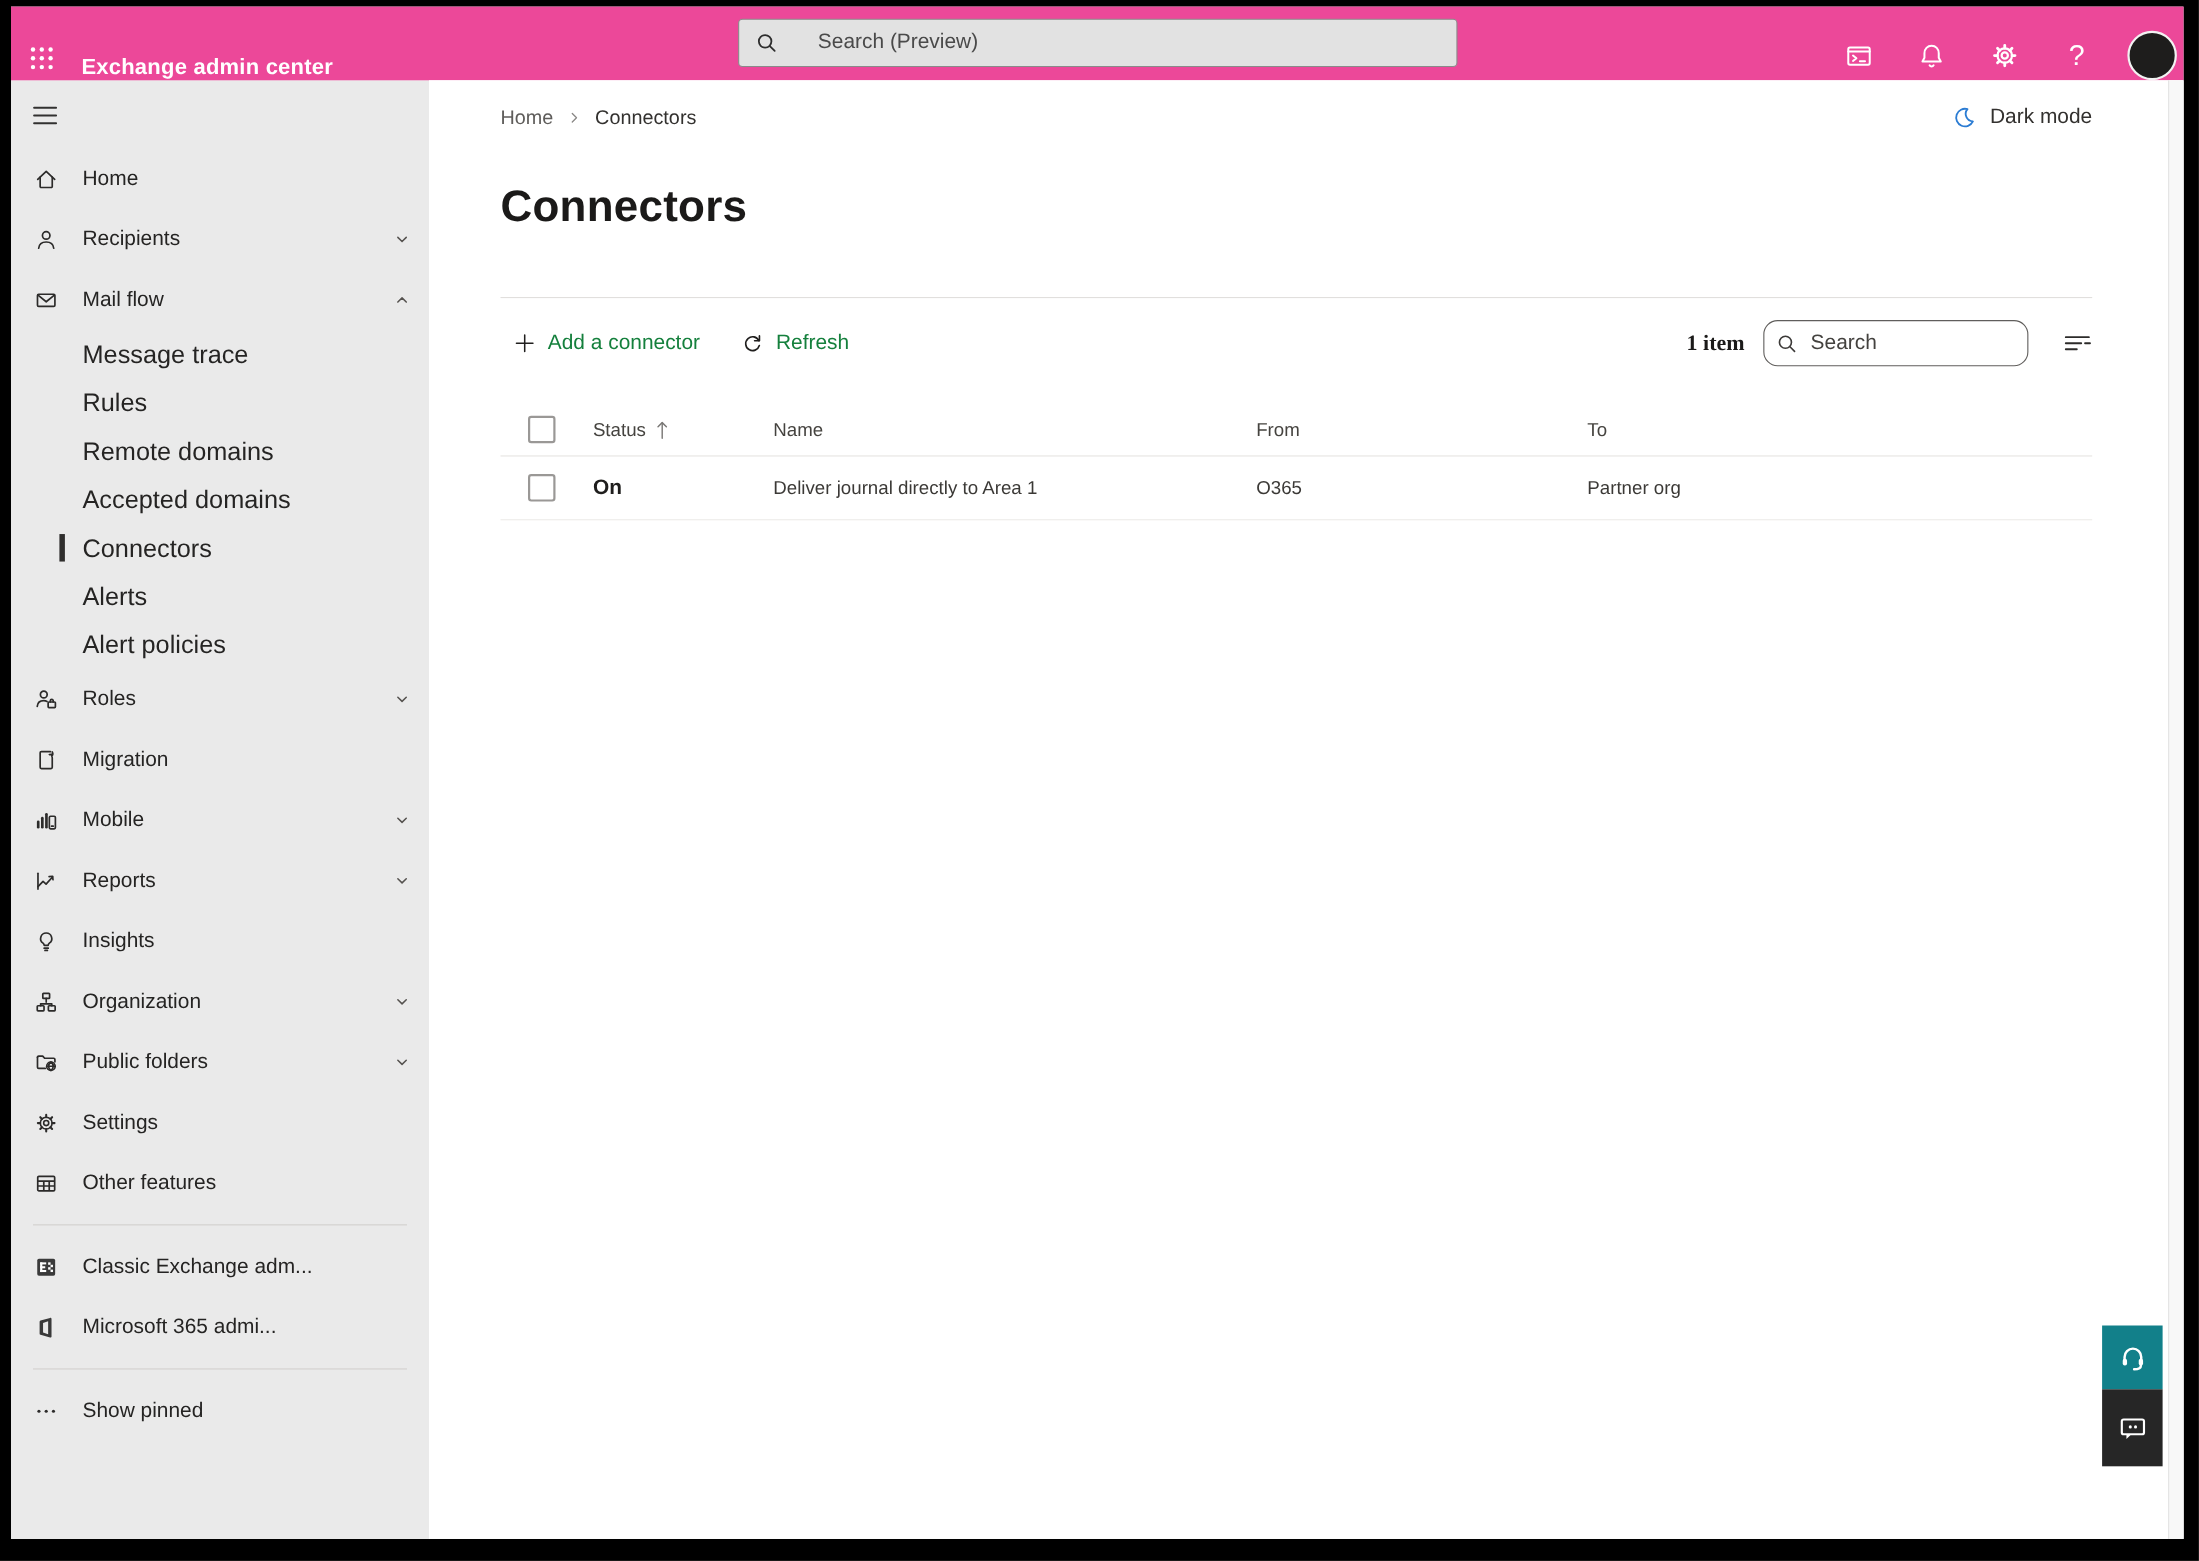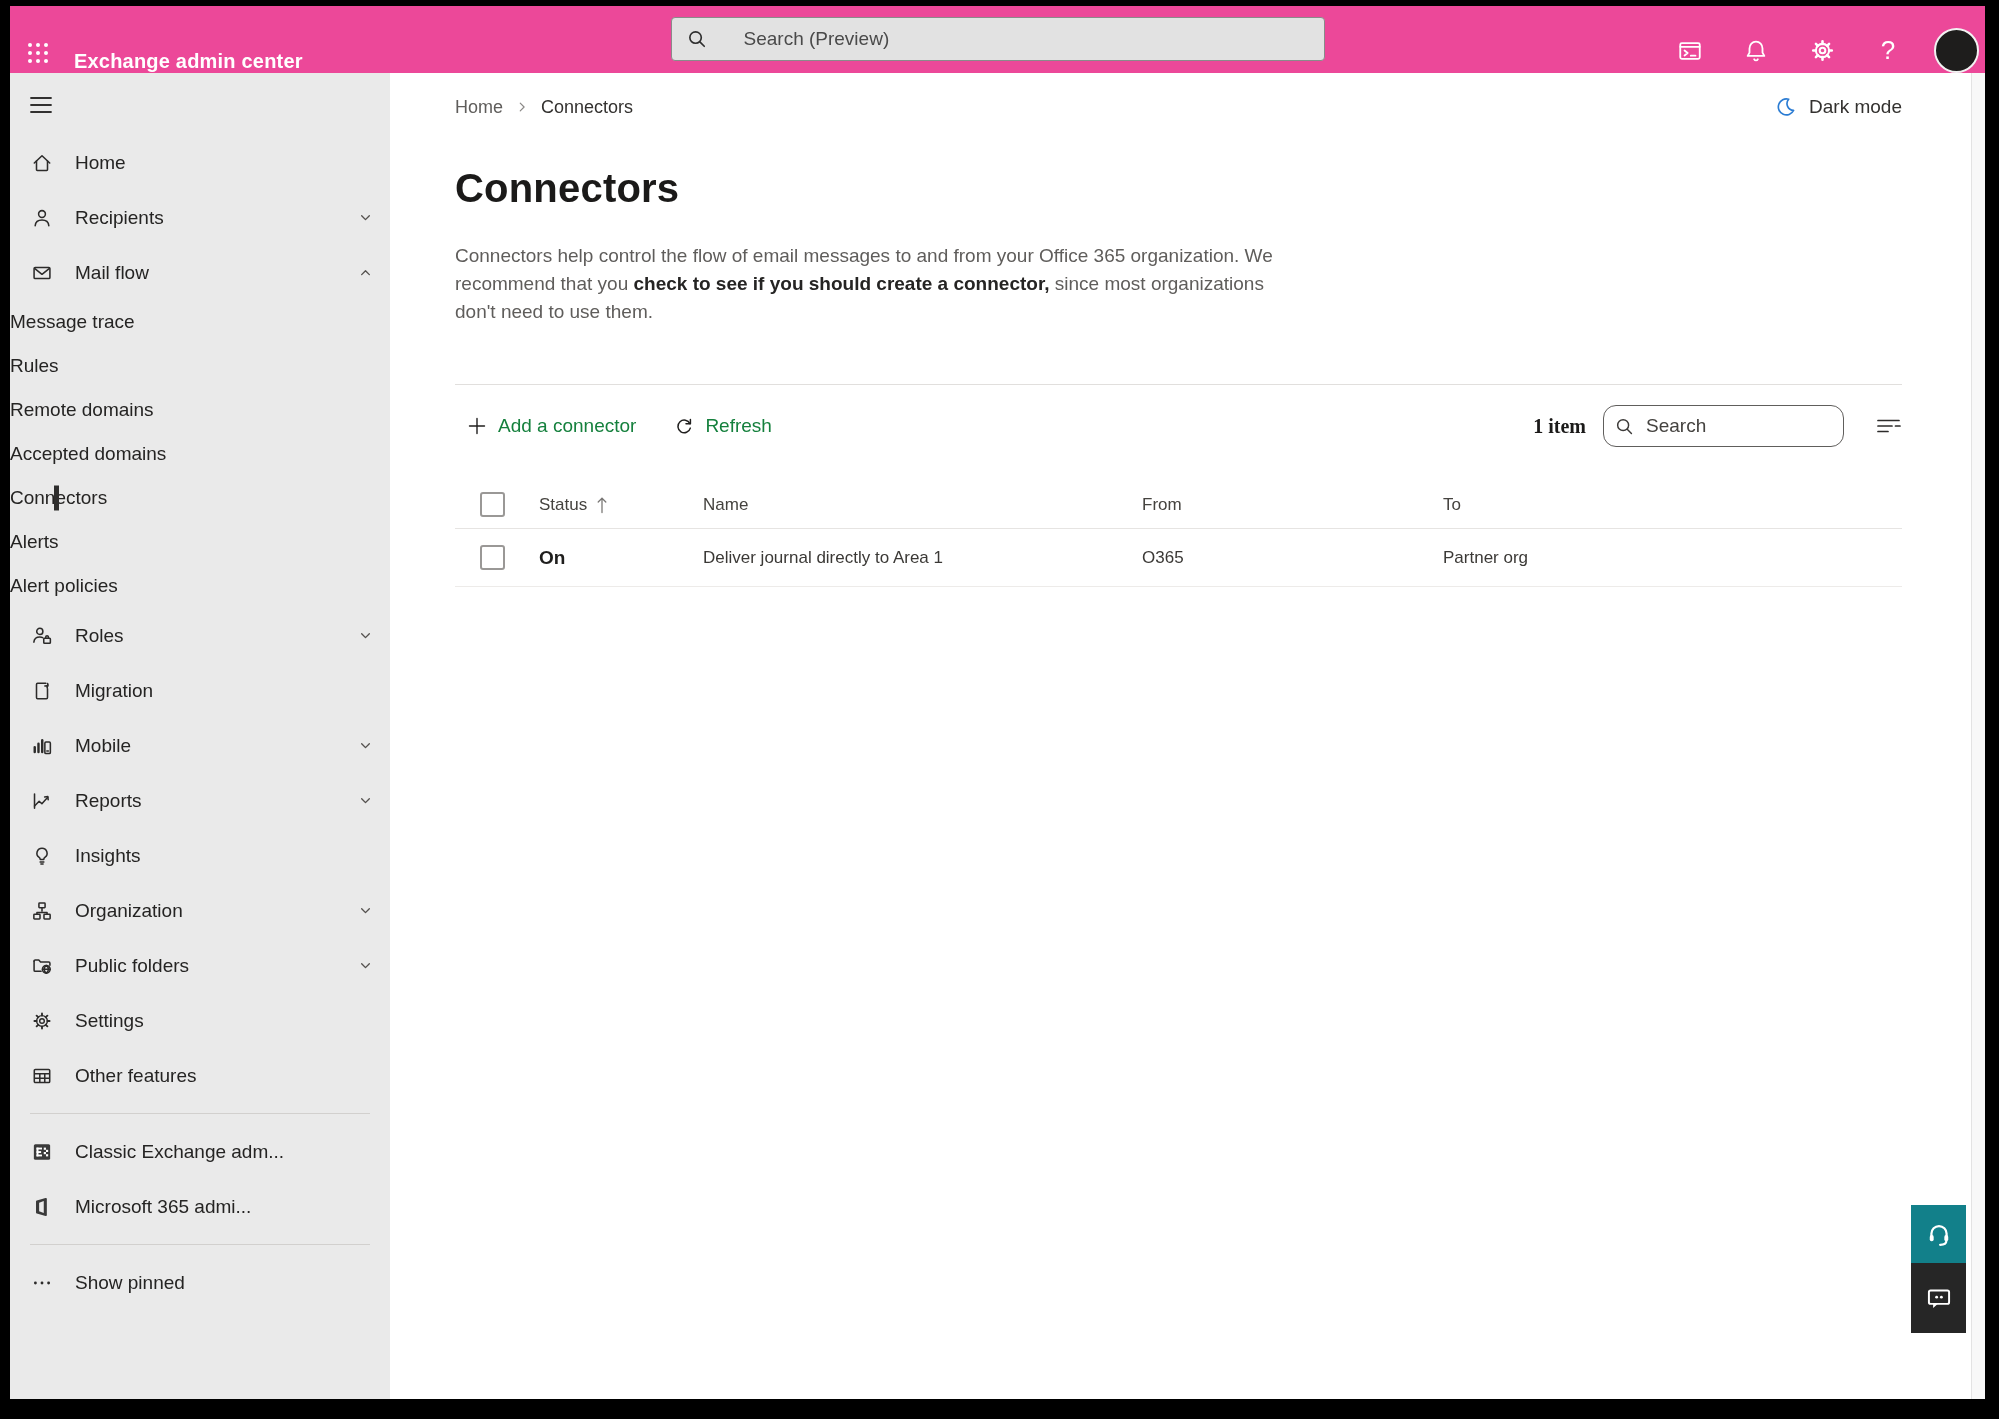--- a/index.html
+++ b/index.html
@@ -23,21 +23,21 @@
 
   
   .content-row { flex:1; display:flex; min-height:0; }
 
   
   .sidebar { width:380px; flex:0 0 380px; background:#eaeaea; overflow:hidden; padding-top:14px; }
   .hamburger { height:36px; display:flex; align-items:center; padding-left:20px; cursor:pointer; margin-bottom:12px; }
   .nav-item { height:55px; display:flex; align-items:center; padding:0 16px 0 20px; font-size:19px; color:#252423; cursor:pointer; }
   .nav-item .nicon { width:24px; height:24px; flex:0 0 24px; margin-right:21px; color:#2c2b2a; display:flex; align-items:center; justify-content:center; }
   .nav-item .chev { margin-left:auto; color:#55524f; }
-  .nav-sub { height:44px; display:flex; align-items:center; font-size:19px; color:#252423; cursor:pointer; position:relative; }
+  .nav-sub { height:44px; display:flex; align-items:center; padding-left:65px; font-size:23px; color:#252423; cursor:pointer; position:relative; }
   .nav-sub.selected::before { content:""; position:absolute; left:44px; top:50%; transform:translateY(-50%); width:5px; height:25px; background:#2f2e2d; }
   .side-divider { height:1px; background:#d2d0ce; margin:10px 20px; }
 
   
   .main { flex:1; position:relative; background:#fff; min-width:0; }
   .scroll-track { position:absolute; right:0; top:0; bottom:0; width:14px; background:#f8f8f8; border-left:1px solid #e3e3e3; cursor:pointer; }
   .content { margin:0 83px 0 65px; }
 
   .crumb-row { padding-top:23px; display:flex; align-items:center; justify-content:space-between; }
   .breadcrumb { display:flex; align-items:center; gap:12px; font-size:18px; }
@@ -396,21 +396,20 @@
           <div class="darkmode">
             <svg width="22" height="22" viewBox="0 0 20 20" fill="none" stroke="#2b7cd3" stroke-width="1.5" stroke-linejoin="round">
               <path d="M12.4 2.9 a7.3 7.3 0 1 0 4.5 10.2 a6.2 6.2 0 0 1-4.5-10.2 z"></path>
             </svg>
             <span>Dark mode</span>
           </div>
         </div>
 
         <h1 class="page-title">Connectors</h1>
 
-        <p class="description"><span>Connectors help control the flow of email messages to and from your Office 365 organization. We recommend that you </span><span class="desc-link">check to see if you should create a connector,</span><span> since most organizations don't need to use them.</span></p>
 
         <div class="toolbar">
           <div class="tb-btn">
             <span class="bicon">
               <svg width="20" height="20" viewBox="0 0 20 20" fill="none" stroke="currentColor" stroke-width="1.4" stroke-linecap="round">
                   <path d="M10 2.5 V17.5 M2.5 10 H17.5"></path>
                 </svg>
             </span>
             <span>Add a connector</span>
           </div>

